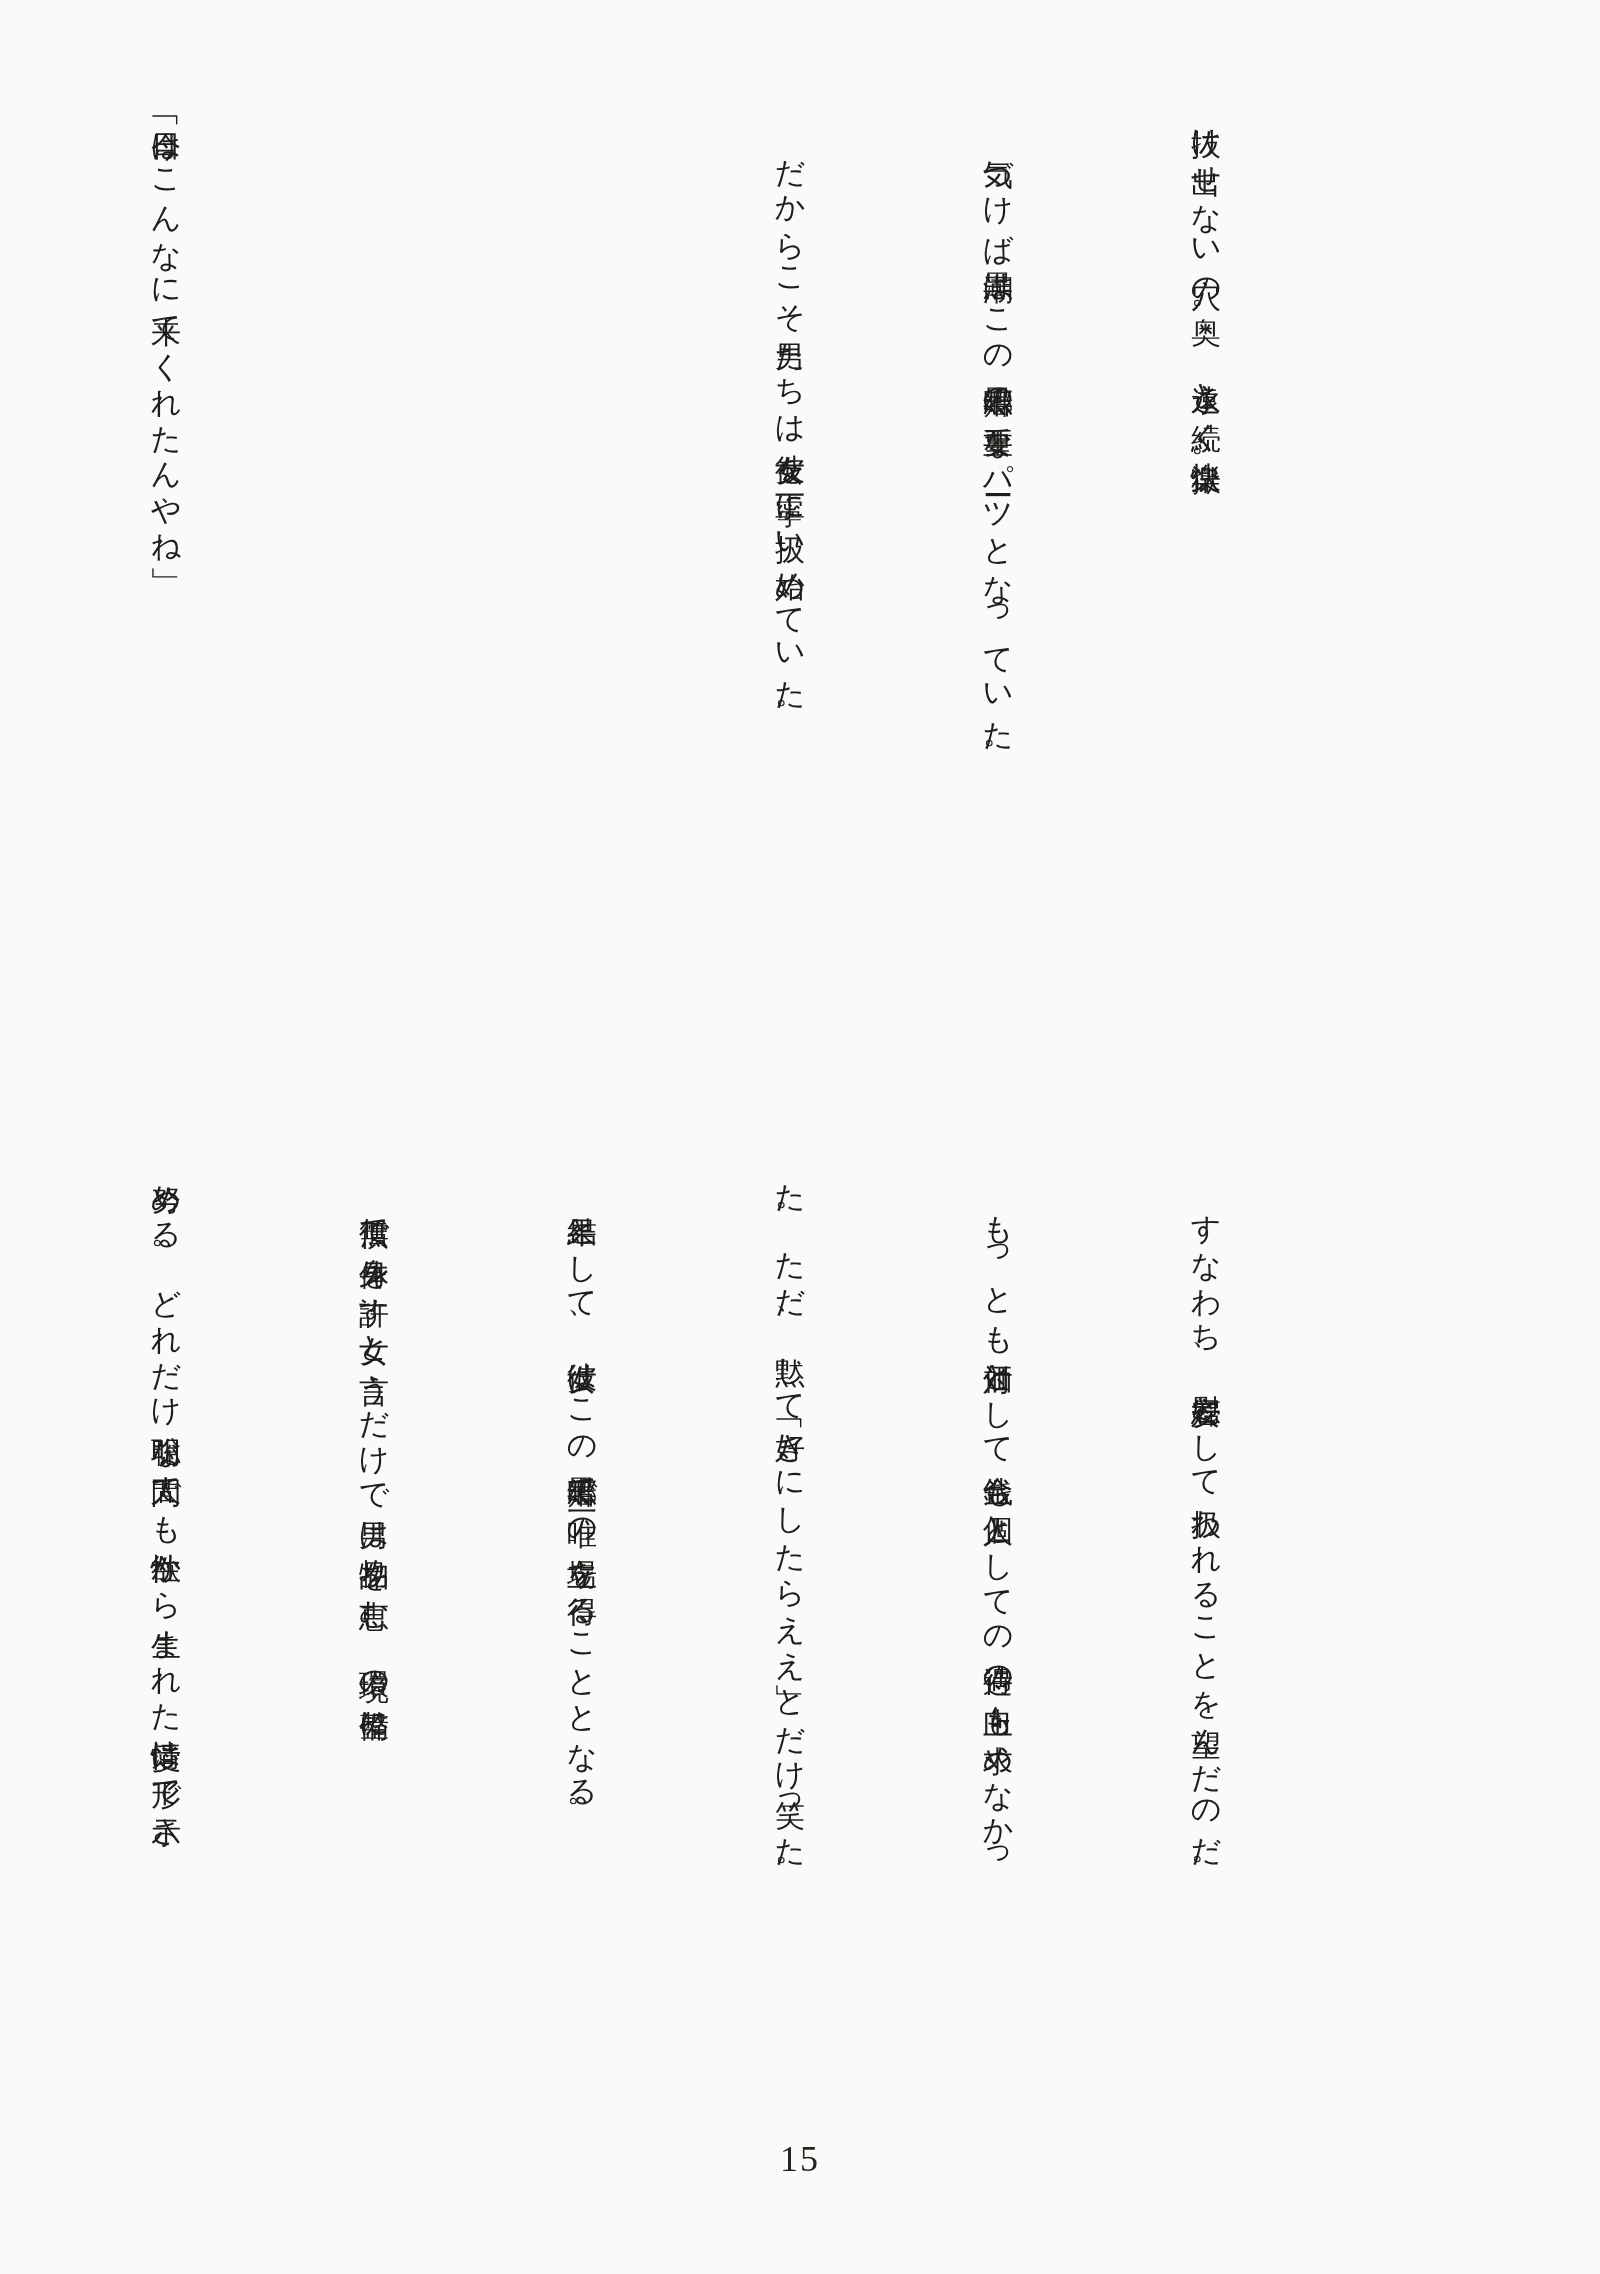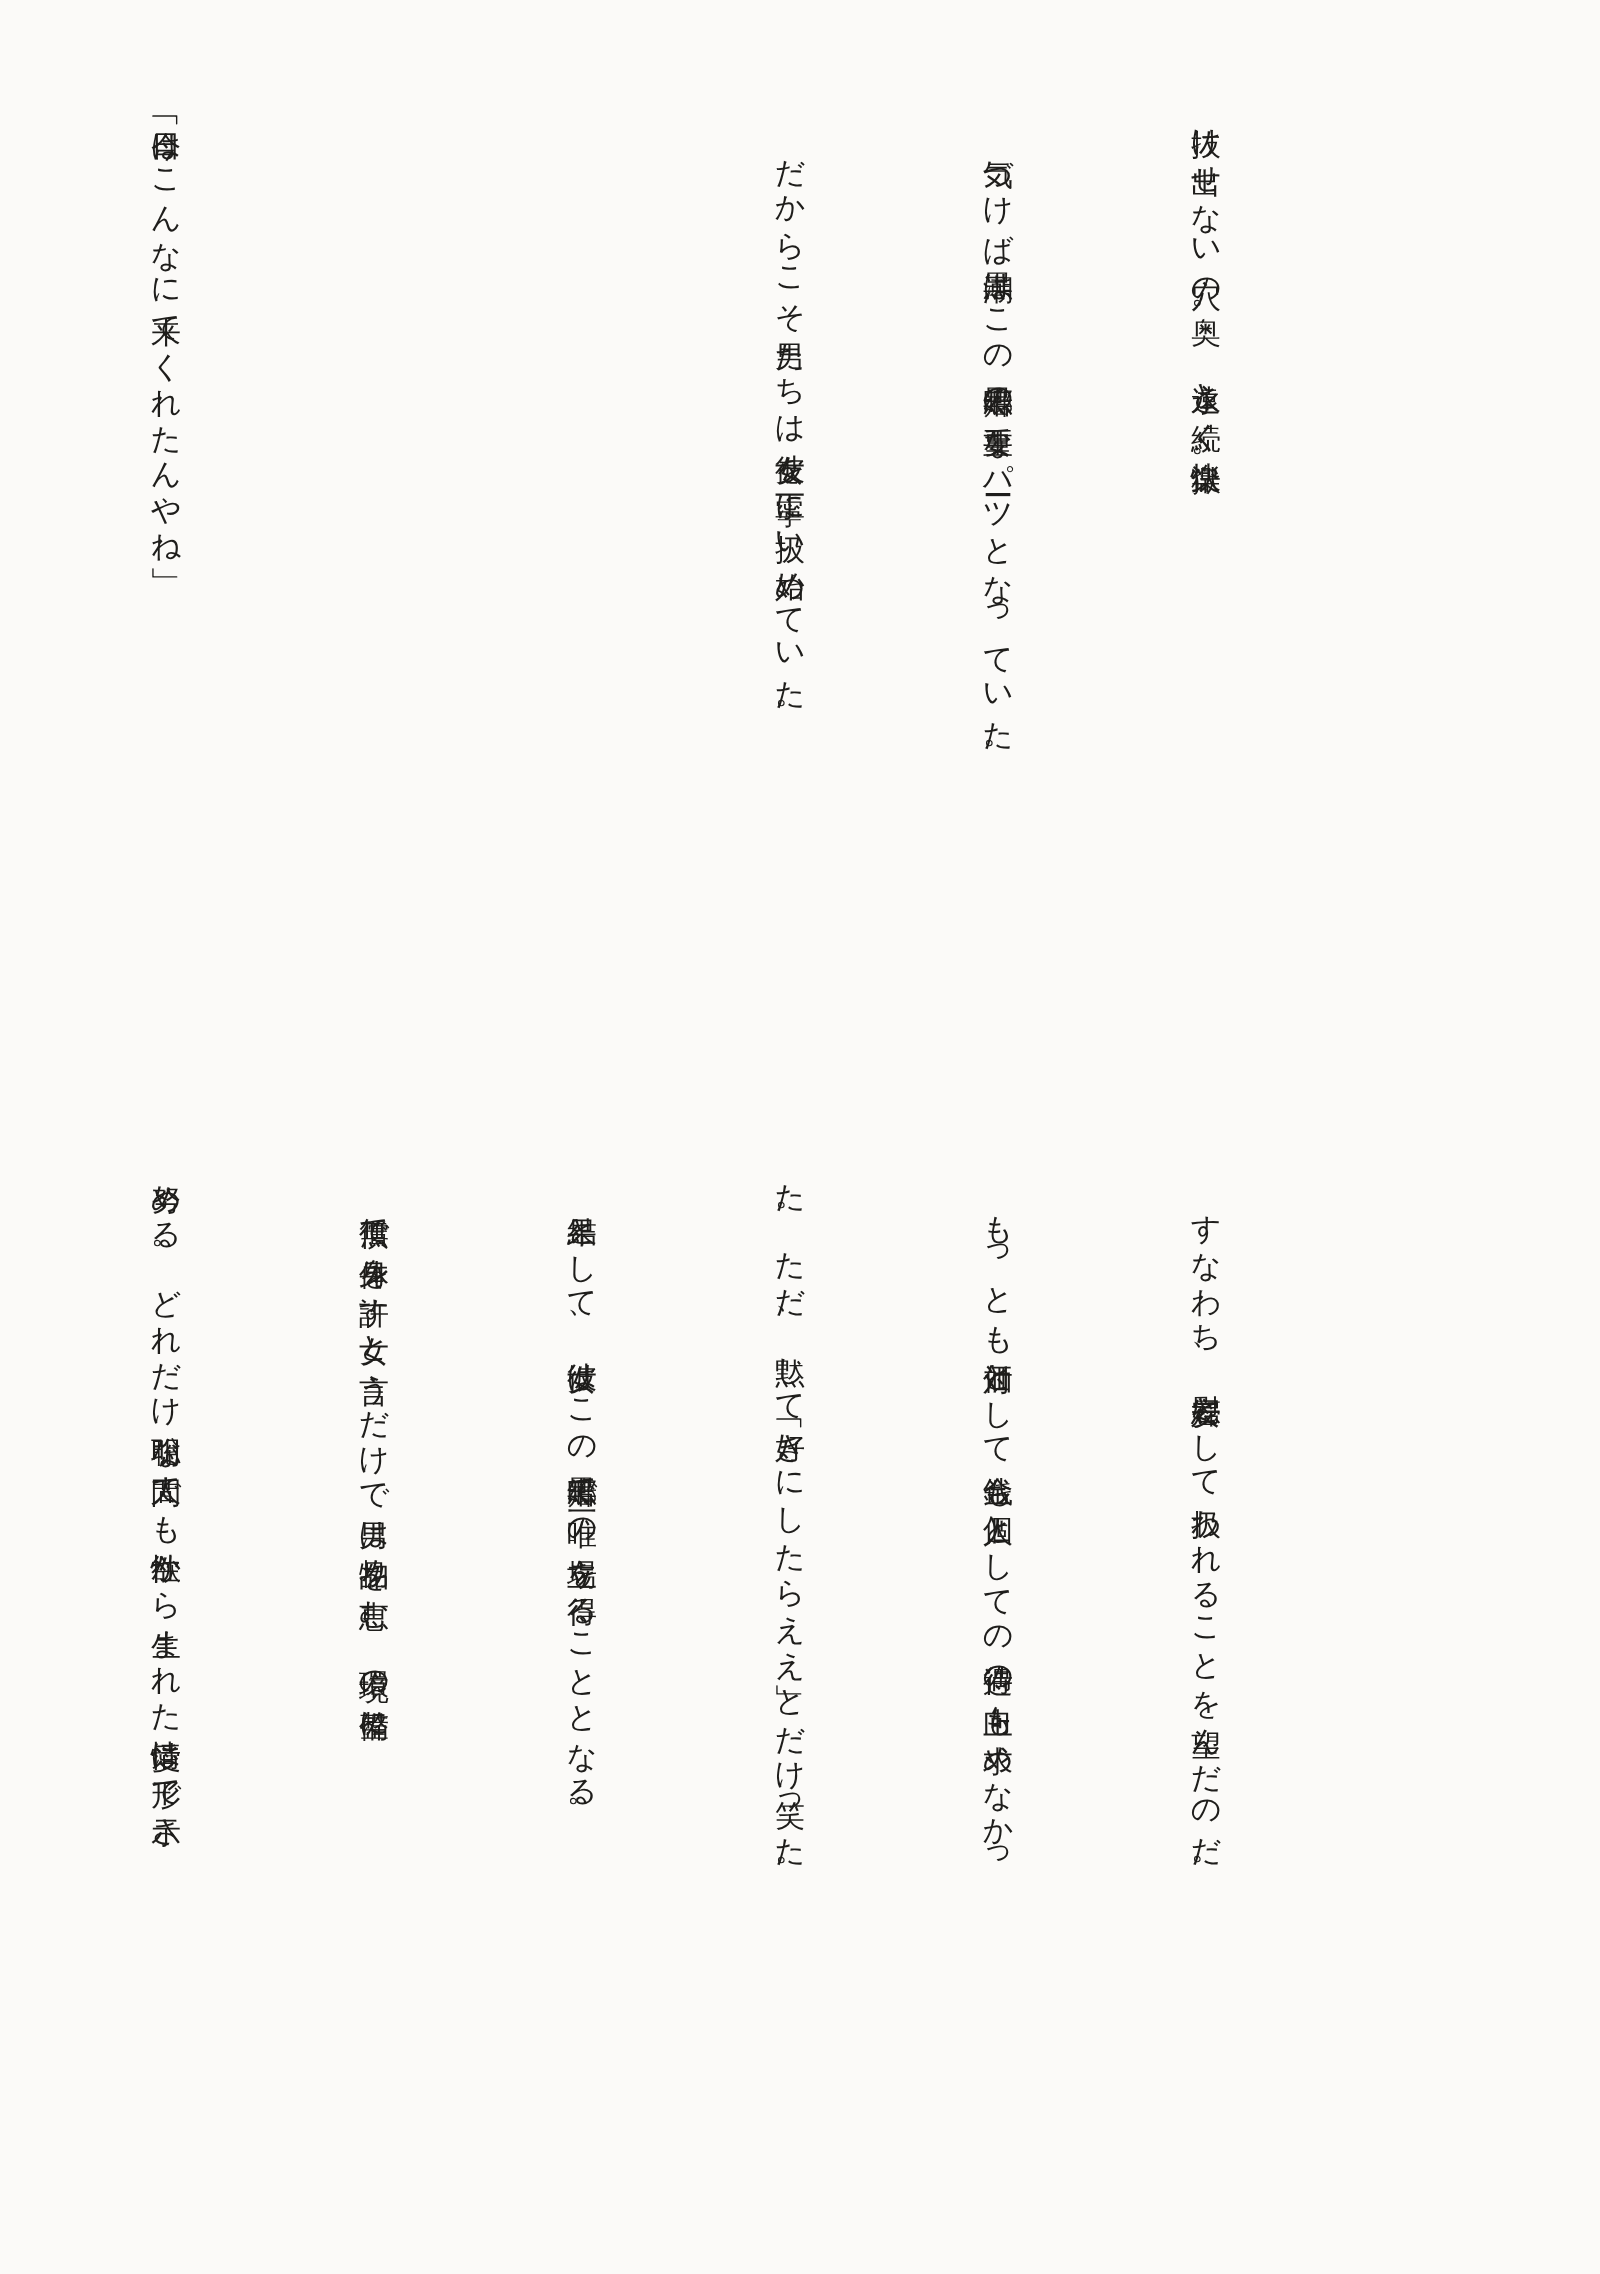--- a/index.html
+++ b/index.html
@@ -148,14 +148,15 @@
     
       
     
       
     
       
     
       
     </section>
 
+  <div class="pagenum">15</div>
 
 </div>
 
 </body></html>

